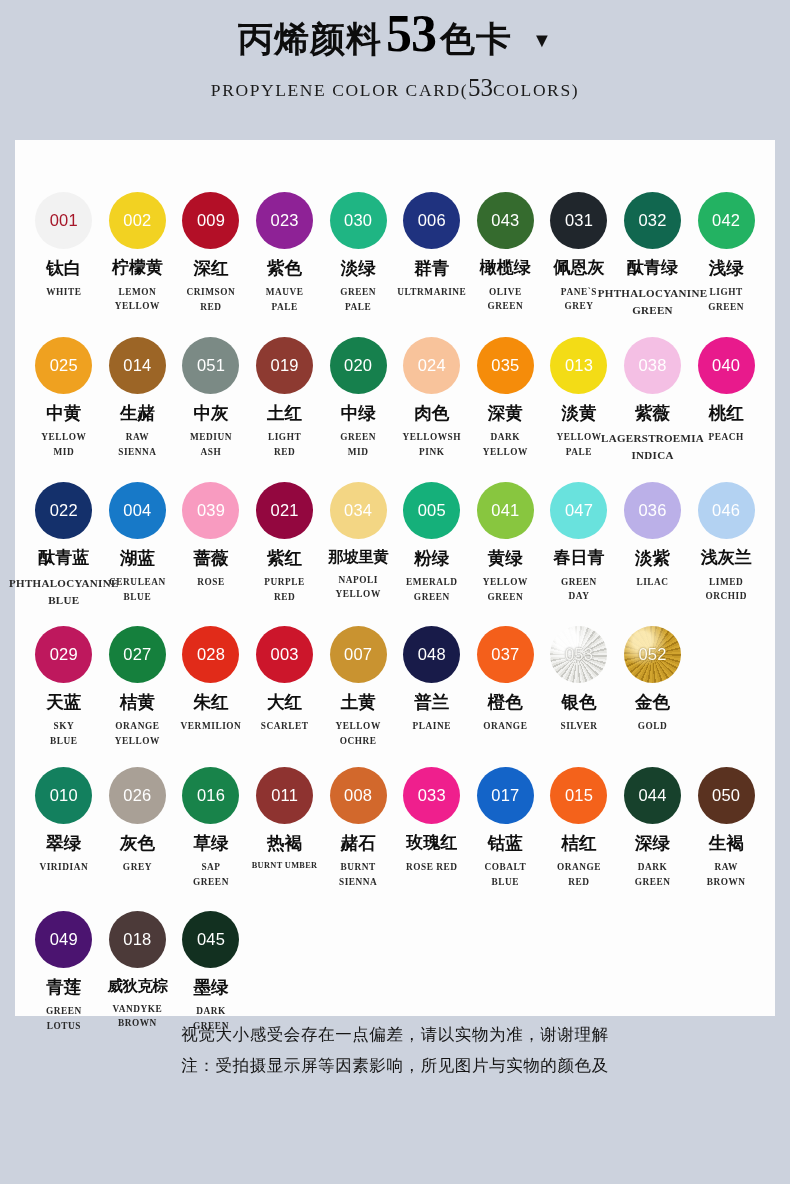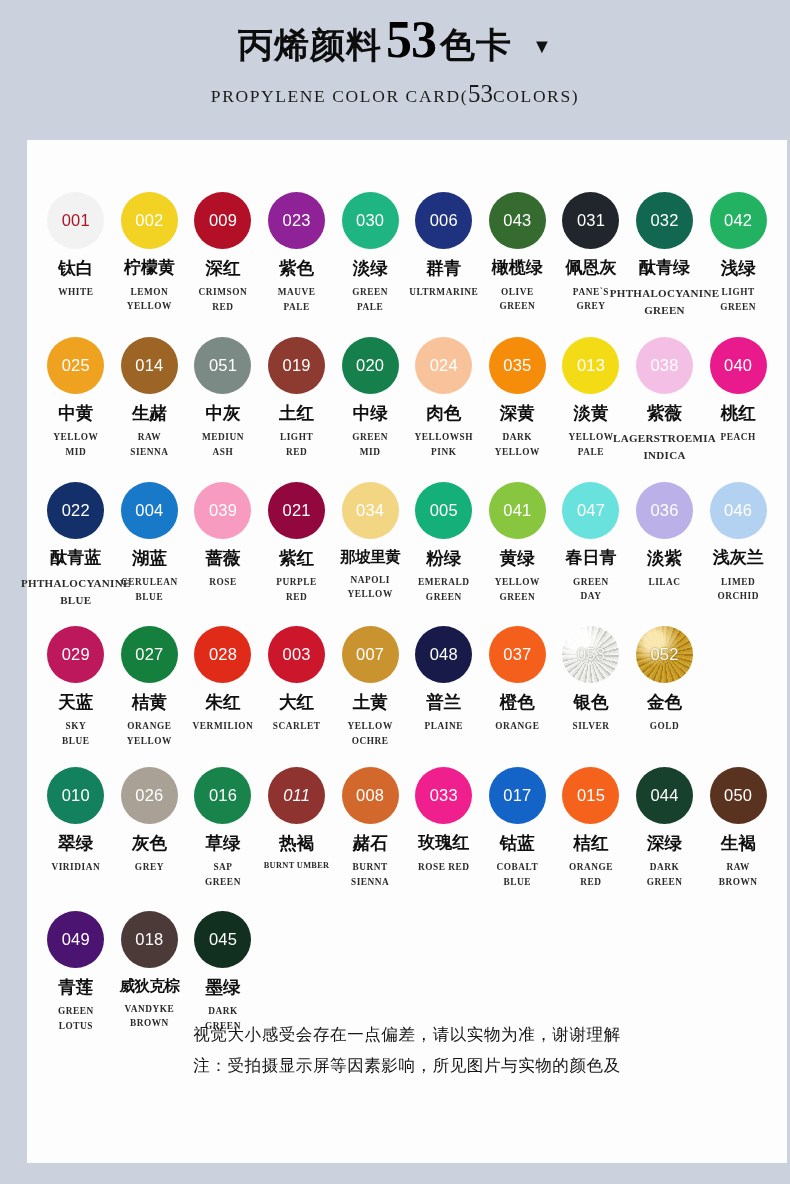--- a/index.html
+++ b/index.html
@@ -7,21 +7,21 @@
     width:790px;height:1184px;
     background:#ccd2dd;
     font-family:"Liberation Serif", serif;
     overflow:hidden;
     position:relative;
   }
   .header{
     width:790px;height:140px;
     display:flex;flex-direction:column;
     align-items:center;justify-content:flex-start;
-    padding-top:18px;box-sizing:border-box;
+    padding-top:12px;box-sizing:border-box;
   }
   .title-row{
     display:flex;align-items:baseline;justify-content:center;
     gap:4px;
   }
   .t-cn{
     font-family:"Liberation Serif", serif;
     font-weight:bold;font-size:35px;color:#0d0d0d;
     letter-spacing:1px;
   }
@@ -37,22 +37,22 @@
     margin-top:11px;
     display:flex;align-items:baseline;justify-content:center;
     font-family:"Liberation Serif", serif;
     color:#1b1b1b;
   }
   .sub-a{font-size:17.5px;letter-spacing:1.6px;}
   .sub-n{font-size:25px;font-weight:normal;letter-spacing:0px;}
   .sub-b{font-size:17.5px;letter-spacing:1.6px;}
 
   .card{
-    position:absolute;left:27px;top:140px;
-    width:760px;height:1023px;
+    position:absolute;left:15px;top:140px;
+    width:760px;height:876px;
     background:#fdfdfd;
   }
   .grid{
     padding:52px 12px 0 12px;
     box-sizing:border-box;
   }
   .row{
     display:flex;
     width:736px;
     margin:0 0 0 0;
@@ -395,21 +395,21 @@
           <div class="cn">灰色</div>
           <div class="en">GREY</div>
         </div>
         <div class="cell">
           <div class="swatch" style="background: rgb(24, 131, 74);">016</div>
           <div class="cn">草绿</div>
           <div class="en">SAP
 GREEN</div>
         </div>
         <div class="cell">
-          <div class="swatch" style="background: rgb(142, 51, 48); font-style: italic;">011</div>
+          <div class="swatch" style="background: rgb(142, 51, 48);">011</div>
           <div class="cn">热褐</div>
           <div class="en small">BURNT UMBER</div>
         </div>
         <div class="cell">
           <div class="swatch" style="background: rgb(210, 104, 44);">008</div>
           <div class="cn">赭石</div>
           <div class="en">BURNT
 SIENNA</div>
         </div>
         <div class="cell">

